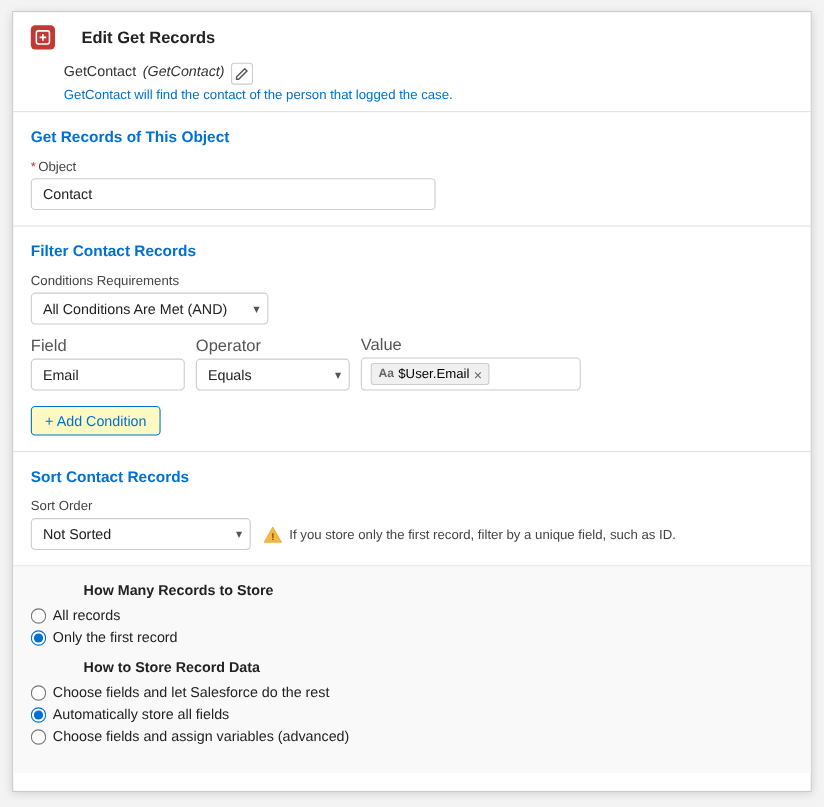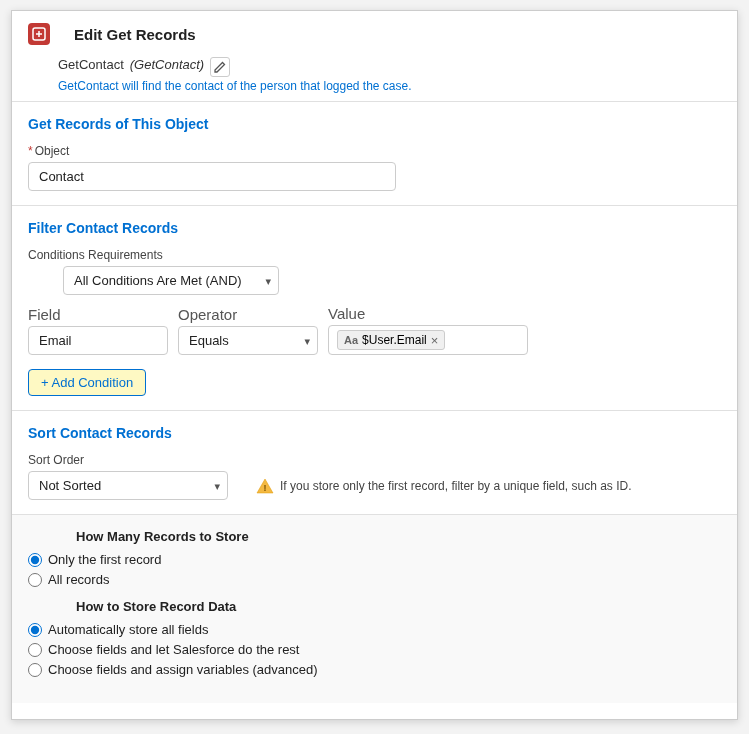--- a/index.html
+++ b/index.html
@@ -205,21 +205,21 @@
       font-size: 13px;
       cursor: pointer;
       display: flex;
       align-items: center;
       gap: 4px;
       margin-top: 14px;
     }
     .sort-row {
       display: flex;
       align-items: center;
-      gap: 28px;
+      gap: 11px;
       margin-top: 4px;
     }
     .warning-box {
       display: flex;
       align-items: center;
       gap: 6px;
       font-size: 12px;
       color: #444;
     }
     .warning-icon {
@@ -295,21 +295,21 @@
     <div class="field-label">
       <span class="required">*</span><span>Object</span>
     </div>
     <input class="text-input" type="text" value="Contact" style="">
   </div>
 
   <div class="section">
     <div class="section-title">Filter Contact Records</div>
     <div class="field-label">Conditions Requirements</div>
     <div class="select-wrapper">
-      <select class="select-input" style="width:216px;margin-left:35px;">
+      <select class="select-input" style="width:216px;">
         <option>All Conditions Are Met (AND)</option>
         <option>Any Condition Is Met (OR)</option>
         <option>Custom Condition Logic Is Met</option>
       </select>
       <span class="select-arrow">▾</span>
     </div>
 
     <div class="conditions-area">
       <div class="condition-row">
         <div class="condition-field">
@@ -366,38 +366,38 @@
         </svg>
         <span>If you store only the first record, filter by a unique field, such as ID.</span>
       </div>
     </div>
   </div>
 
   <div class="store-section">
     <div class="store-section-title">How Many Records to Store</div>
     <div class="radio-group">
       <label class="radio-item">
+        <input type="radio" name="how-many" style="">
+        <span>All records</span>
+      </label>
+      <label class="radio-item">
         <input type="radio" name="how-many" checked="" style="">
         <span>Only the first record</span>
       </label>
-      <label class="radio-item">
-        <input type="radio" name="how-many" style="">
-        <span>All records</span>
-      </label>
     </div>
 
     <div class="store-section-title">How to Store Record Data</div>
     <div class="radio-group">
+      <label class="radio-item">
+        <input type="radio" name="how-store" style="">
+        <span>Choose fields and let Salesforce do the rest</span>
+      </label>
       <label class="radio-item">
         <input type="radio" name="how-store" checked="" style="">
         <span>Automatically store all fields</span>
       </label>
       <label class="radio-item">
         <input type="radio" name="how-store" style="">
-        <span>Choose fields and let Salesforce do the rest</span>
-      </label>
-      <label class="radio-item">
-        <input type="radio" name="how-store" style="">
         <span>Choose fields and assign variables (advanced)</span>
       </label>
     </div>
   </div>
 </div>
 
 </body></html>

